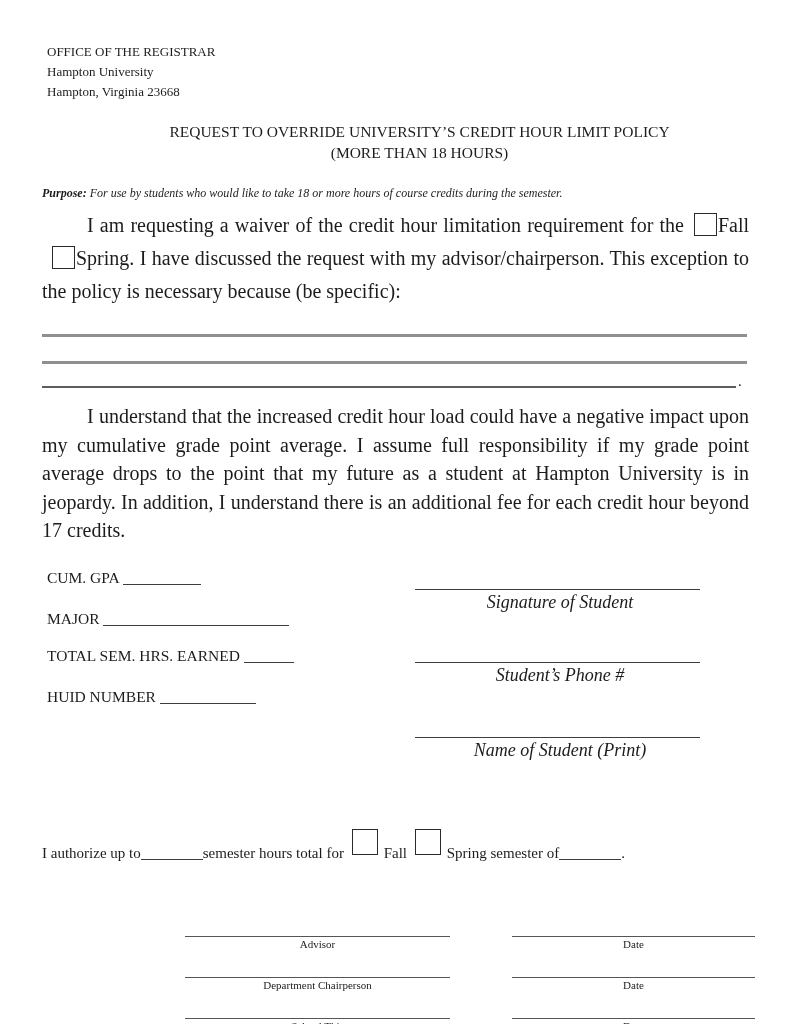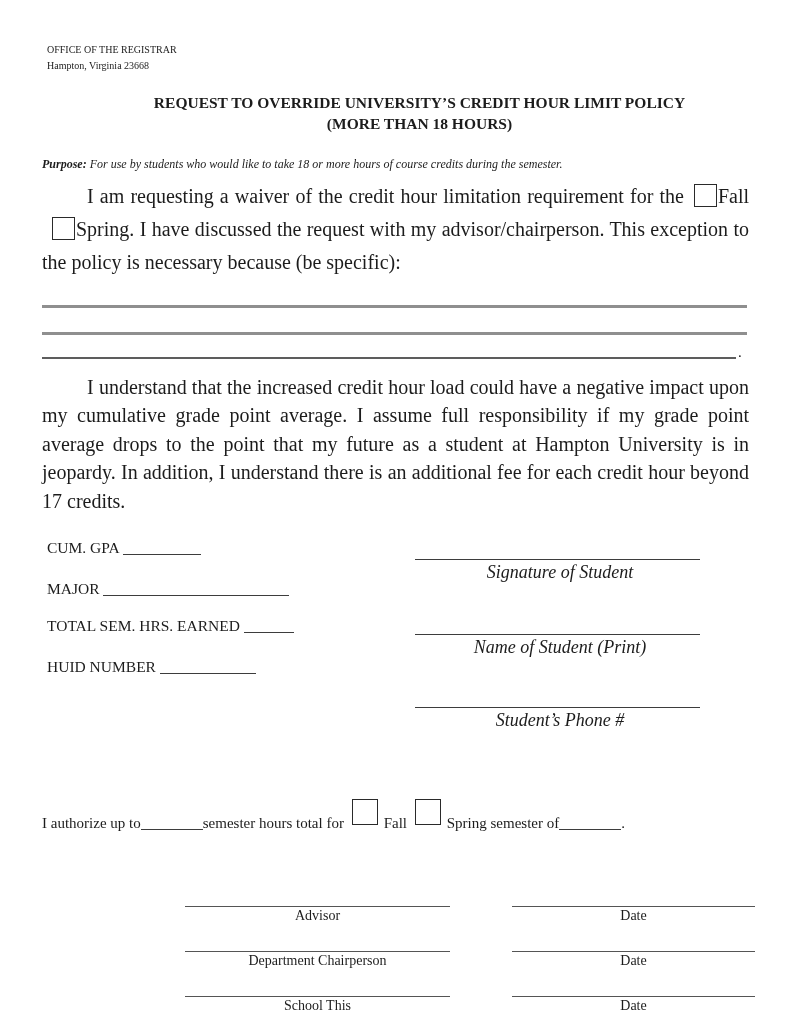--- a/index.html
+++ b/index.html
@@ -8,23 +8,23 @@
     width: 791px;
     height: 1024px;
     margin: 0 auto;
     background: #ffffff;
     font-family: "Liberation Serif", "DejaVu Serif", serif;
     color: #1c1c1c;
     box-sizing: border-box;
     overflow: hidden;
   }
   
-  .letterhead { padding: 42px 0 0 47px; font-size: 10px; line-height: 1.55; }
+  .letterhead { padding: 42px 0 0 47px; font-size: 13px; line-height: 1.55; }
   
-  .title-block { margin-top: 20px; text-align: center; font-weight: bold; font-size: 15.5px; line-height: 1.35; padding-left: 48px; }
+  .title-block { margin-top: 20px; text-align: center; font-weight: normal; font-size: 15.5px; line-height: 1.35; padding-left: 48px; }
   
   .purpose { margin: 22px 42px 0 42px; font-size: 12px; }
   .purpose .p-label { font-weight: bold; font-style: italic; }
   .purpose .p-text { font-style: italic; }
   
   .para { margin: 8px 42px 0 42px; font-size: 20px; text-align: justify; }
   .para-1 { line-height: 33px; }
   .para-1 .indent { display: inline-block; width: 45px; }
   .para-2 { margin-top: 14px; line-height: 28.5px; }
   .para-2 .indent { display: inline-block; width: 45px; }
@@ -56,30 +56,31 @@
   .sig-block.g3 { margin-top: 31px; }
   
   .authorize { margin: 52px 42px 0 42px; font-size: 15px; }
   .auth-blank { width: 62px; }
   
   .approvals { margin-top: 58px; }
   .app-row { display: flex; margin-bottom: 11px; }
   .app-left { margin-left: 185px; width: 265px; }
   .app-right { margin-left: 62px; width: 243px; }
   .app-line { border-bottom: 1.5px solid #555; height: 16px; }
-  .app-caption { text-align: center; font-size: 14px; margin-top: 1px; }
+  .app-caption { text-align: center; font-size: 11px; margin-top: 1px; }
   .app-subcaption { text-align: center; font-size: 13.5px; margin-top: 0; }
 </style>
 </head>
 <body>
 
 <div class="page">
 
   <div class="letterhead">
     <div>OFFICE OF THE REGISTRAR</div>
+    <div>Hampton University</div>
     <div>Hampton, Virginia 23668</div>
   </div>
 
   <div class="title-block">
     <div>REQUEST TO OVERRIDE UNIVERSITY’S CREDIT HOUR LIMIT POLICY</div>
     <div>(MORE THAN 18 HOURS)</div>
   </div>
 
   <div class="purpose">
     <span class="p-label">Purpose:</span>
@@ -120,27 +121,27 @@
       <div class="field-row">
         <span>HUID NUMBER</span>
         <span class="blank" style="width:96px"></span>
       </div>
     </div>
     <div class="col-right">
       <div class="sig-block">
         <div class="sig-line"></div>
         <div class="sig-caption">Signature of Student</div>
       </div>
+      <div class="sig-block g3">
+        <div class="sig-line"></div>
+        <div class="sig-caption">Student’s Phone #</div>
+      </div>
       <div class="sig-block g2">
         <div class="sig-line"></div>
         <div class="sig-caption">Name of Student (Print)</div>
-      </div>
-      <div class="sig-block g3">
-        <div class="sig-line"></div>
-        <div class="sig-caption">Student’s Phone #</div>
       </div>
     </div>
   </div>
 
   <div class="authorize">
     <span>I authorize up to</span><span class="blank auth-blank" style="margin-left:0"></span><span>semester hours total for</span><span class="cbx cbx-auth"></span> <span>Fall</span><span class="cbx cbx-auth"></span> <span>Spring semester of</span><span class="blank auth-blank"></span><span>.</span>
   </div>
 
   <div class="approvals">
 

